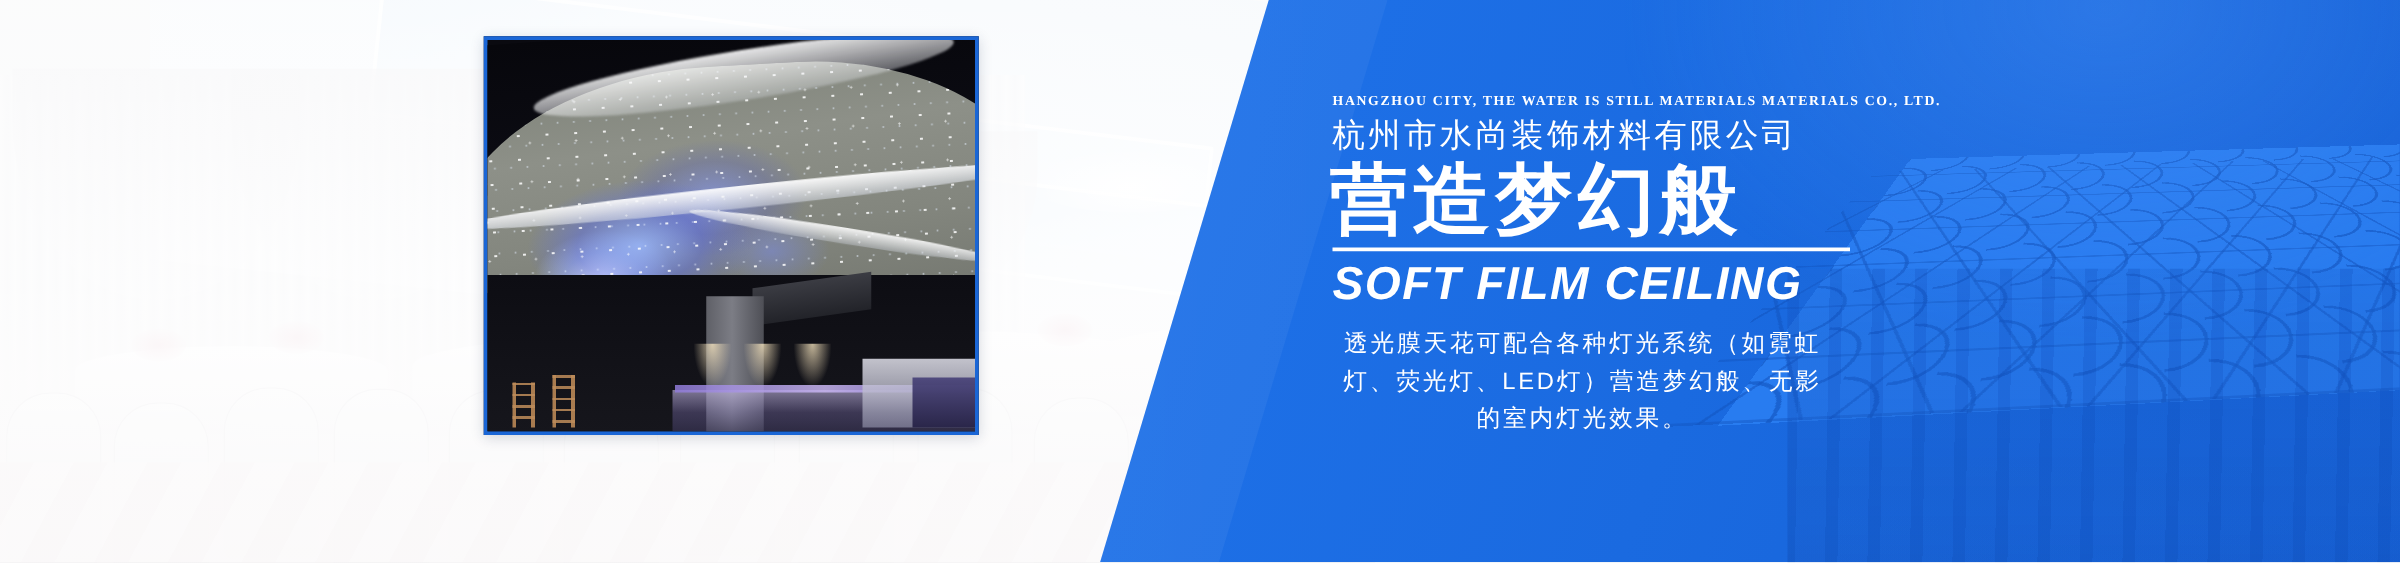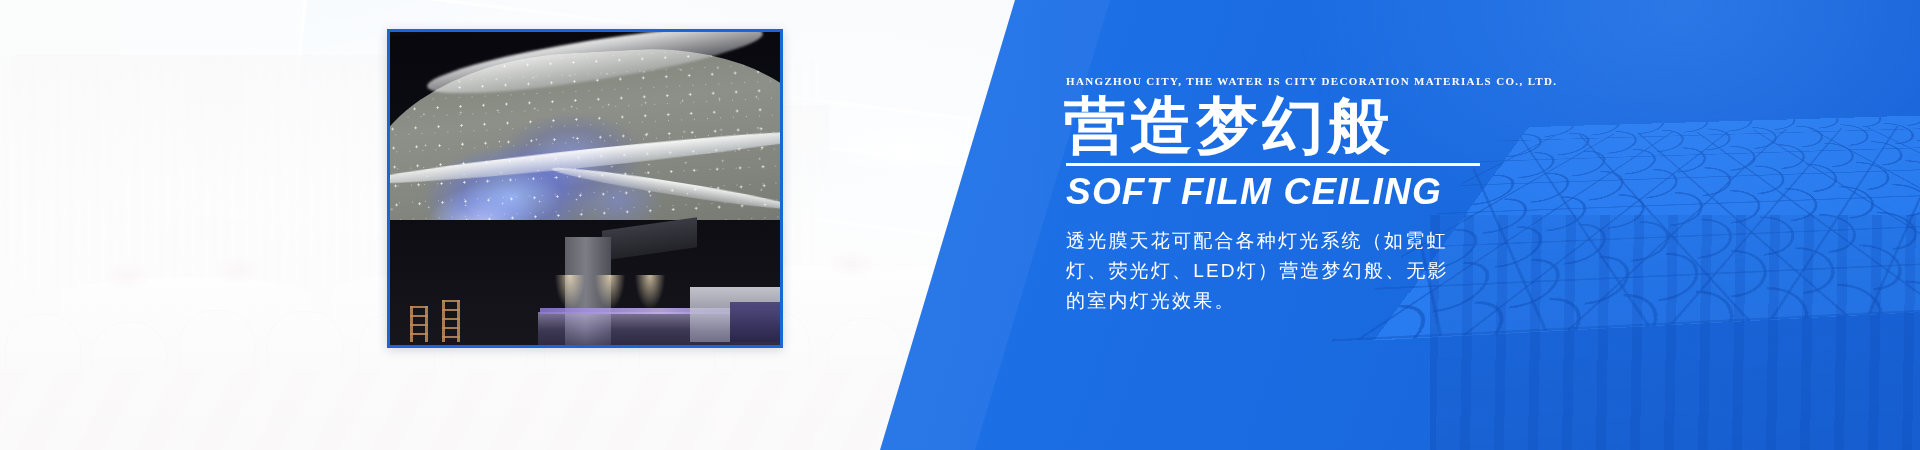--- a/index.html
+++ b/index.html
@@ -321,20 +321,21 @@
     line-height: 42px;
     margin: 0 0 13px 2px;
     white-space: nowrap;
   }
   .desc {
     font-size: 19px;
     line-height: 30px;
     letter-spacing: 2.2px;
     margin: 0 0 0 2px;
     max-width: 400px;
+    text-align: center;
   }
 </style>
 </head>
 <body>
 
 <div id="banner">
 
   <div class="bg-left">
     <div class="hall-ceiling"></div>
 
@@ -409,20 +410,21 @@
     <div class="ph-spot" style="left:165px;"></div>
     <div class="ph-spot" style="left:205px;"></div>
     <div class="ph-spot" style="left:245px;"></div>
     <div class="ph ph-rightbox"></div>
     <div class="ph ph-rightbox2"></div>
     <div class="ph-ladder" style="left:20px;"></div>
     <div class="ph-ladder" style="left:52px;height:42px;"></div>
   </div>
 
   <div class="text-block">
-    <div class="eyebrow">HANGZHOU CITY, THE WATER IS CITY DECORATION MATERIALS CO., LTD.</div>
+    <div class="eyebrow">HANGZHOU CITY, THE WATER IS STILL MATERIALS MATERIALS CO., LTD.</div>
+    <div class="company">杭州市水尚装饰材料有限公司</div>
     <div class="headline">营造梦幻般</div>
     <div class="rule"></div>
     <div class="en-title">SOFT FILM CEILING</div>
     <div class="desc">透光膜天花可配合各种灯光系统（如霓虹灯、荧光灯、LED灯）营造梦幻般、无影的室内灯光效果。</div>
   </div>
 
 </div>
 
 </body></html>

